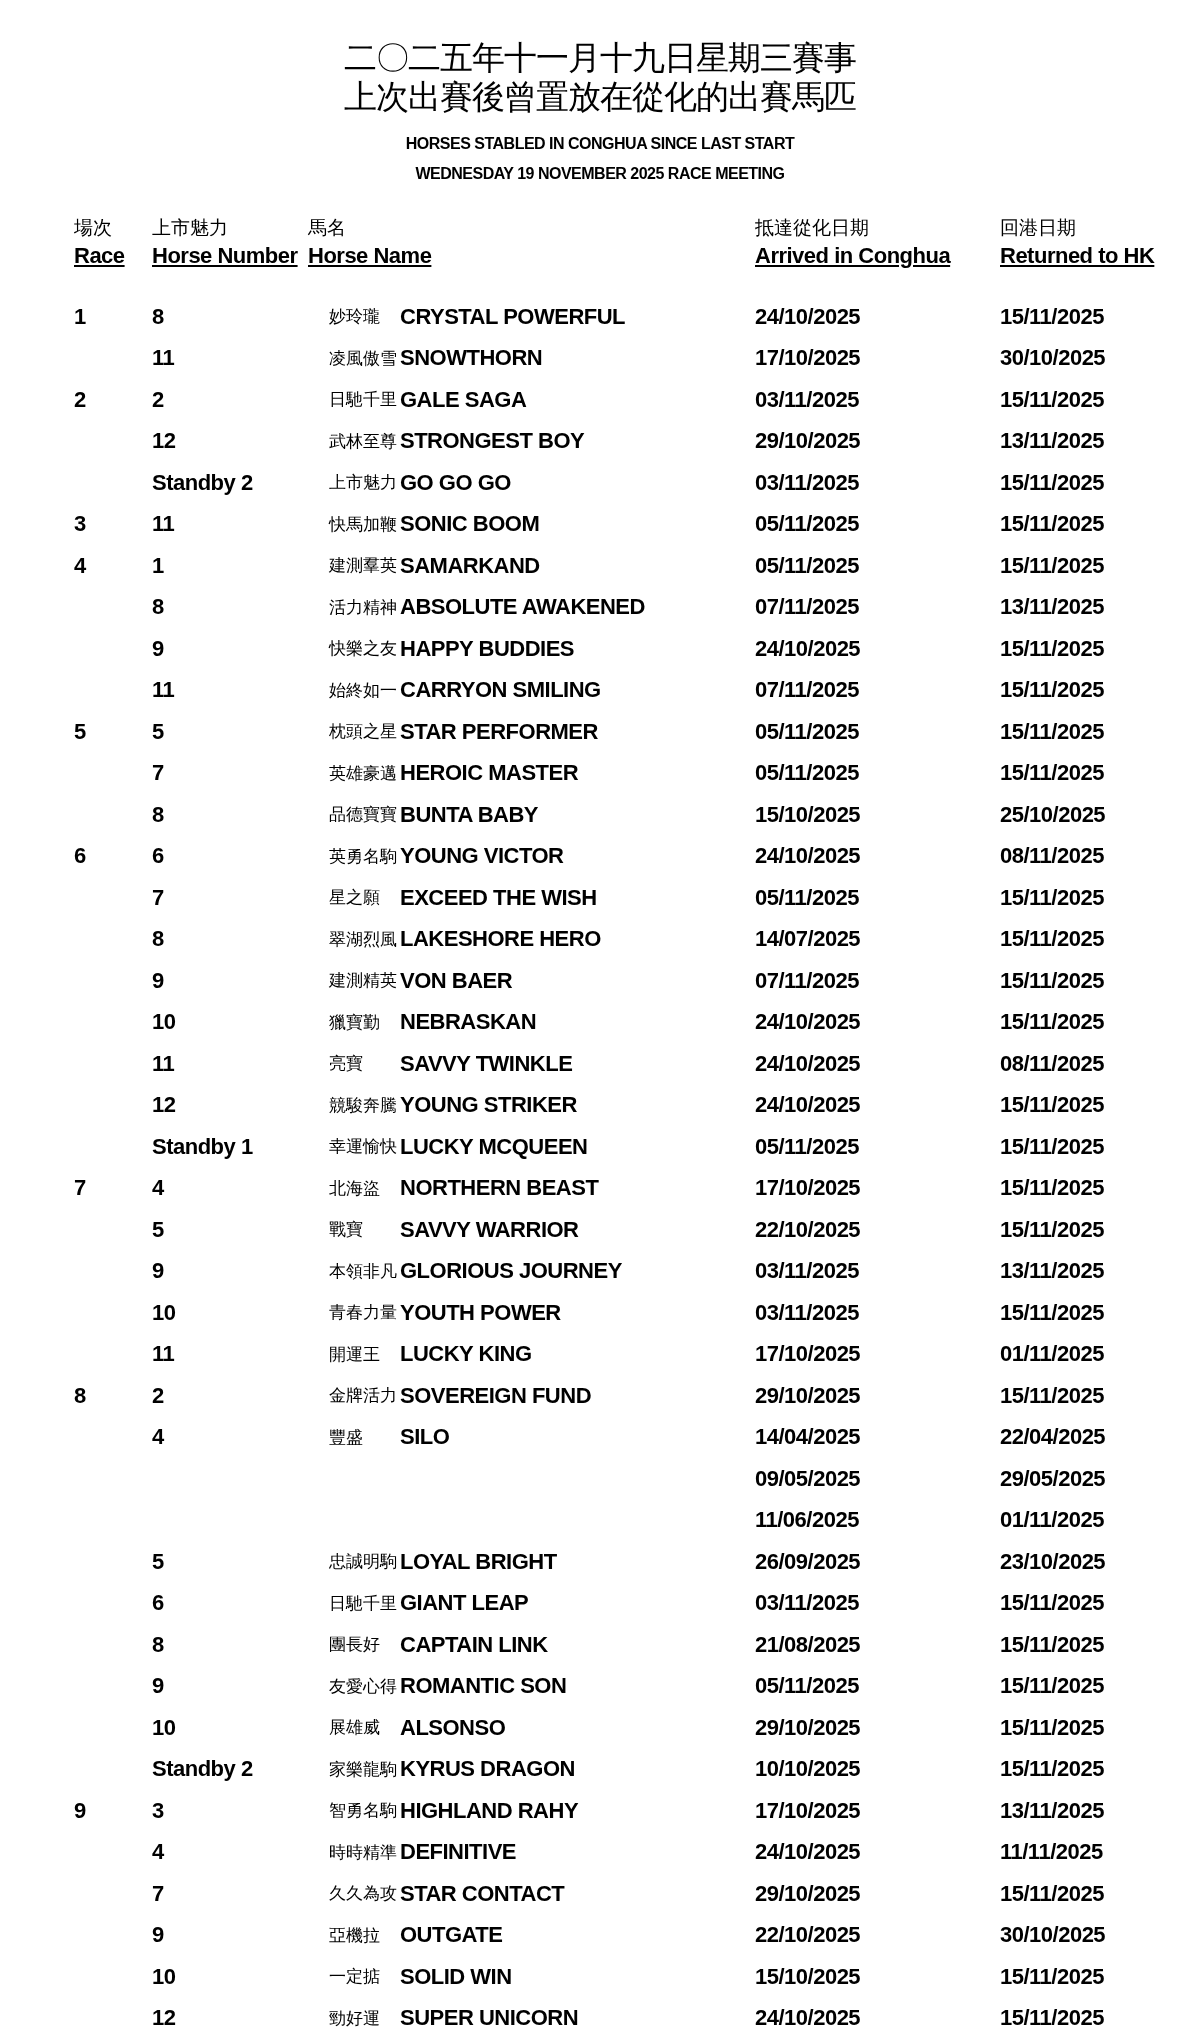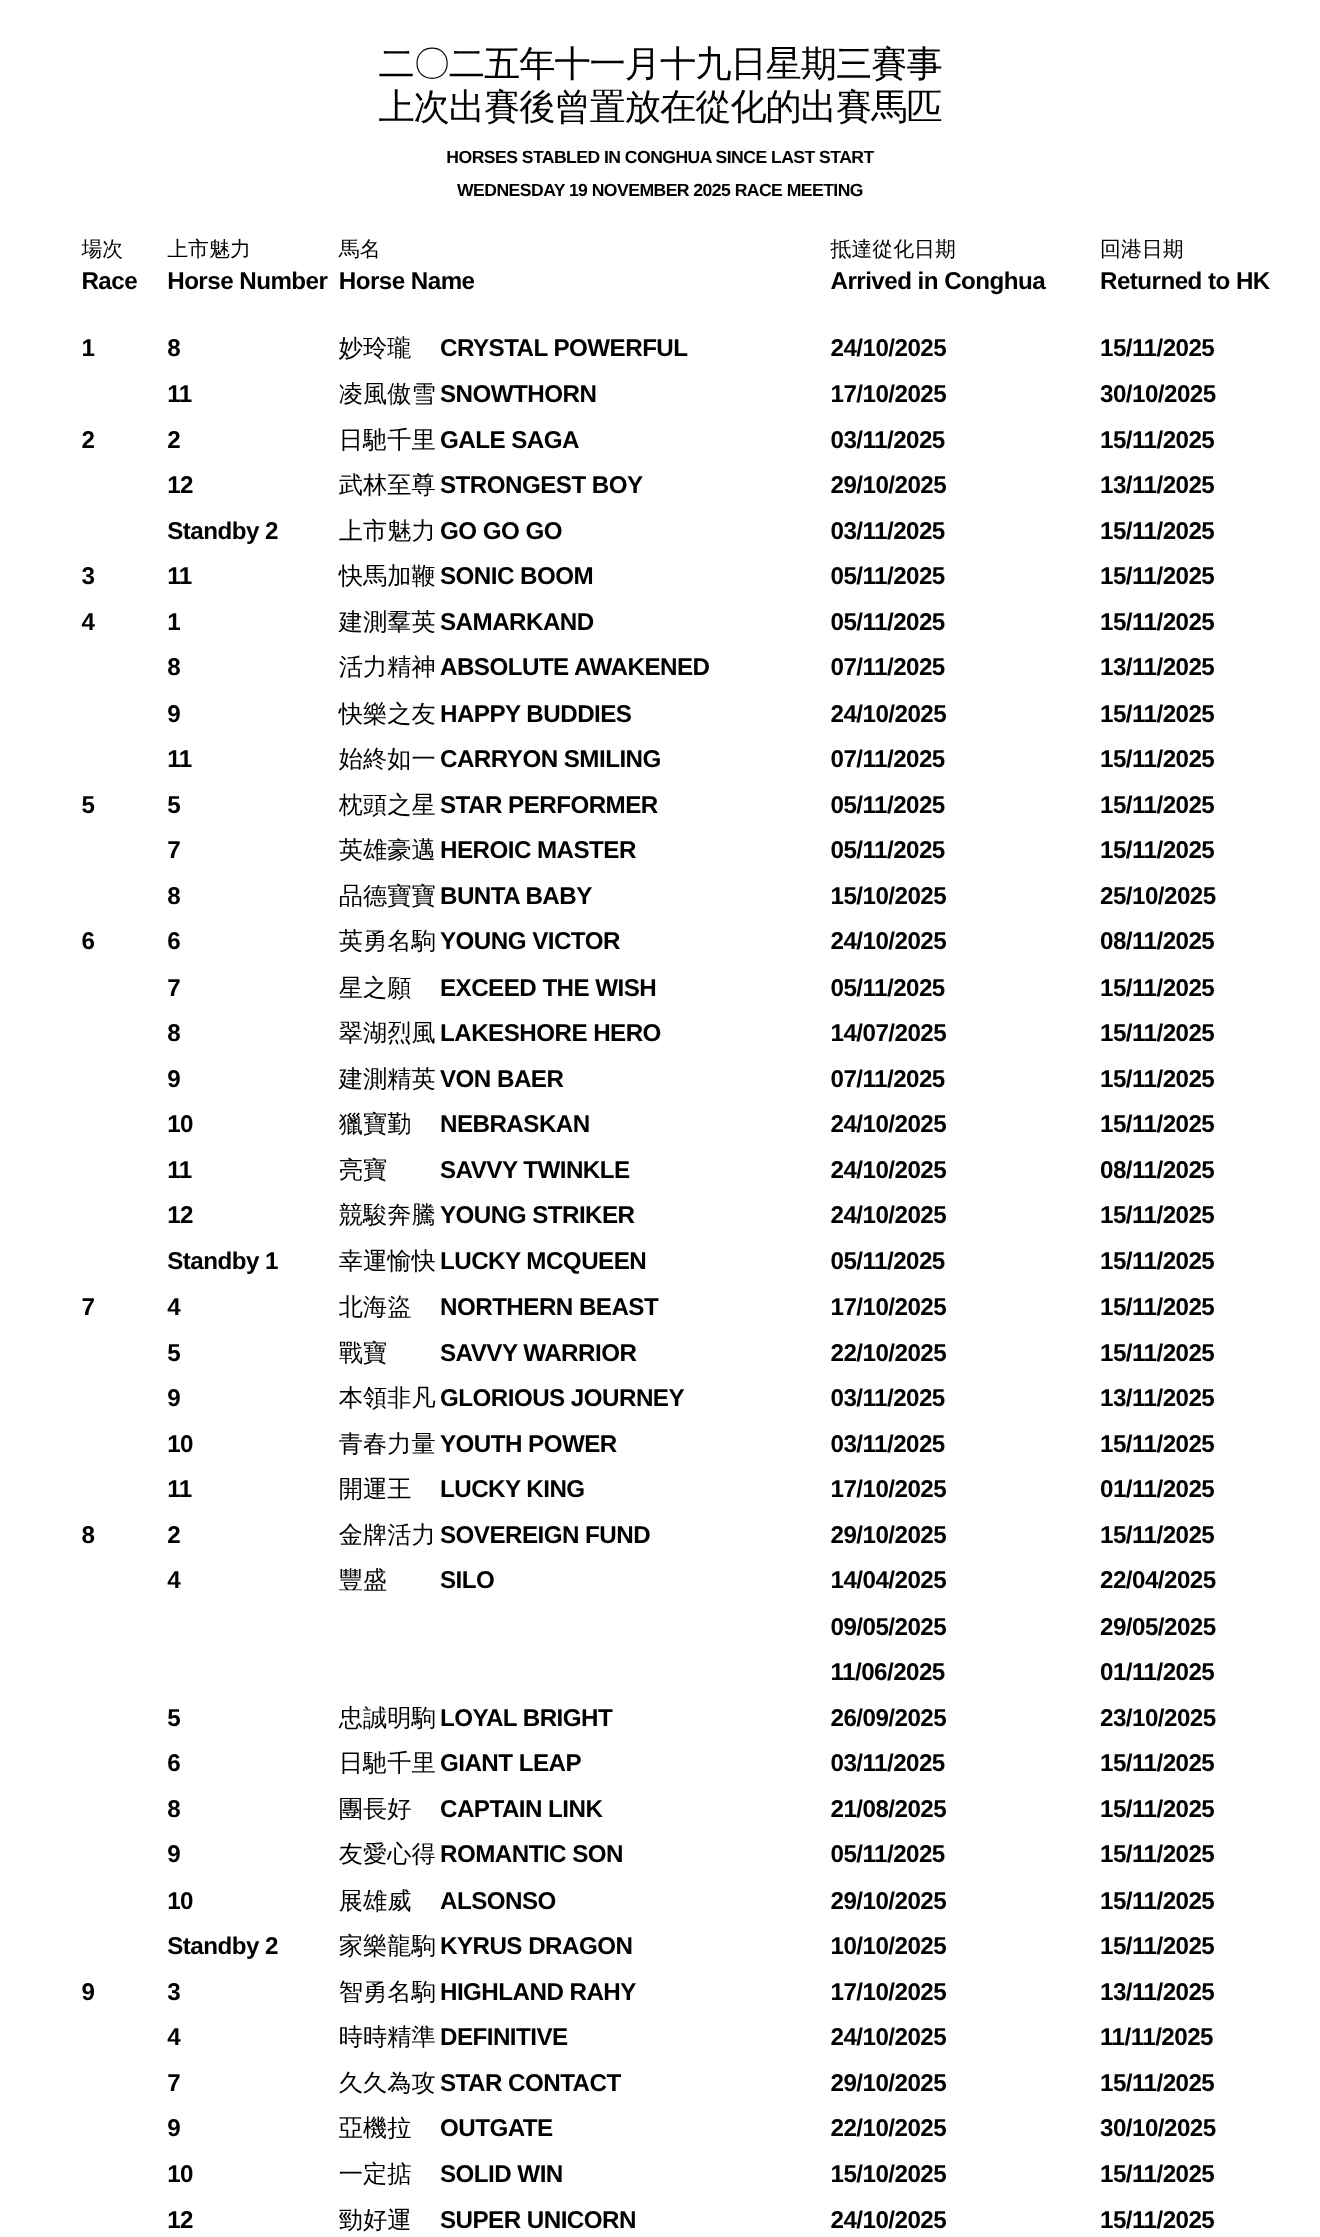--- a/index.html
+++ b/index.html
@@ -15,33 +15,33 @@
   .t-en-block{margin-top:13px;}
 
   
   .grid{
     display:grid;
     grid-template-columns:78px 156px 92px 355px 245px auto;
     padding-left:74px;
   }
   .col-header{margin-top:24px;}
   .col-header .zh{font-size:19px;line-height:29px;font-weight:400;white-space:nowrap;}
-  .col-header .en{font-size:22px;line-height:27px;font-weight:700;letter-spacing:-0.5px;white-space:nowrap;}
+  .col-header .en{font-size:22px;line-height:27px;font-weight:700;letter-spacing:-0.5px;white-space:nowrap;text-decoration:underline;}
   .span-name{grid-column:3 / 5;}
 
   #rows{margin-top:27px;}
   .row{
     display:grid;
     grid-template-columns:78px 156px 92px 355px 245px auto;
     padding-left:74px;
     height:41.5px;
     align-items:center;
   }
   .en-bold{font-size:22px;font-weight:700;letter-spacing:-0.5px;white-space:nowrap;}
-  .zh-name{font-size:22px;font-weight:400;white-space:nowrap;}
+  .zh-name{font-size:17px;font-weight:400;white-space:nowrap;margin-left:21px;}
 </style>
 </head>
 <body>
 
 <div class="titles">
   <div class="t-zh">二〇二五年十一月十九日星期三賽事</div>
   <div class="t-zh">上次出賽後曾置放在從化的出賽馬匹</div>
   <div class="t-en-block">
     <div class="t-en">HORSES STABLED IN CONGHUA SINCE LAST START</div>
     <div class="t-en">WEDNESDAY 19 NOVEMBER 2025 RACE MEETING</div>

